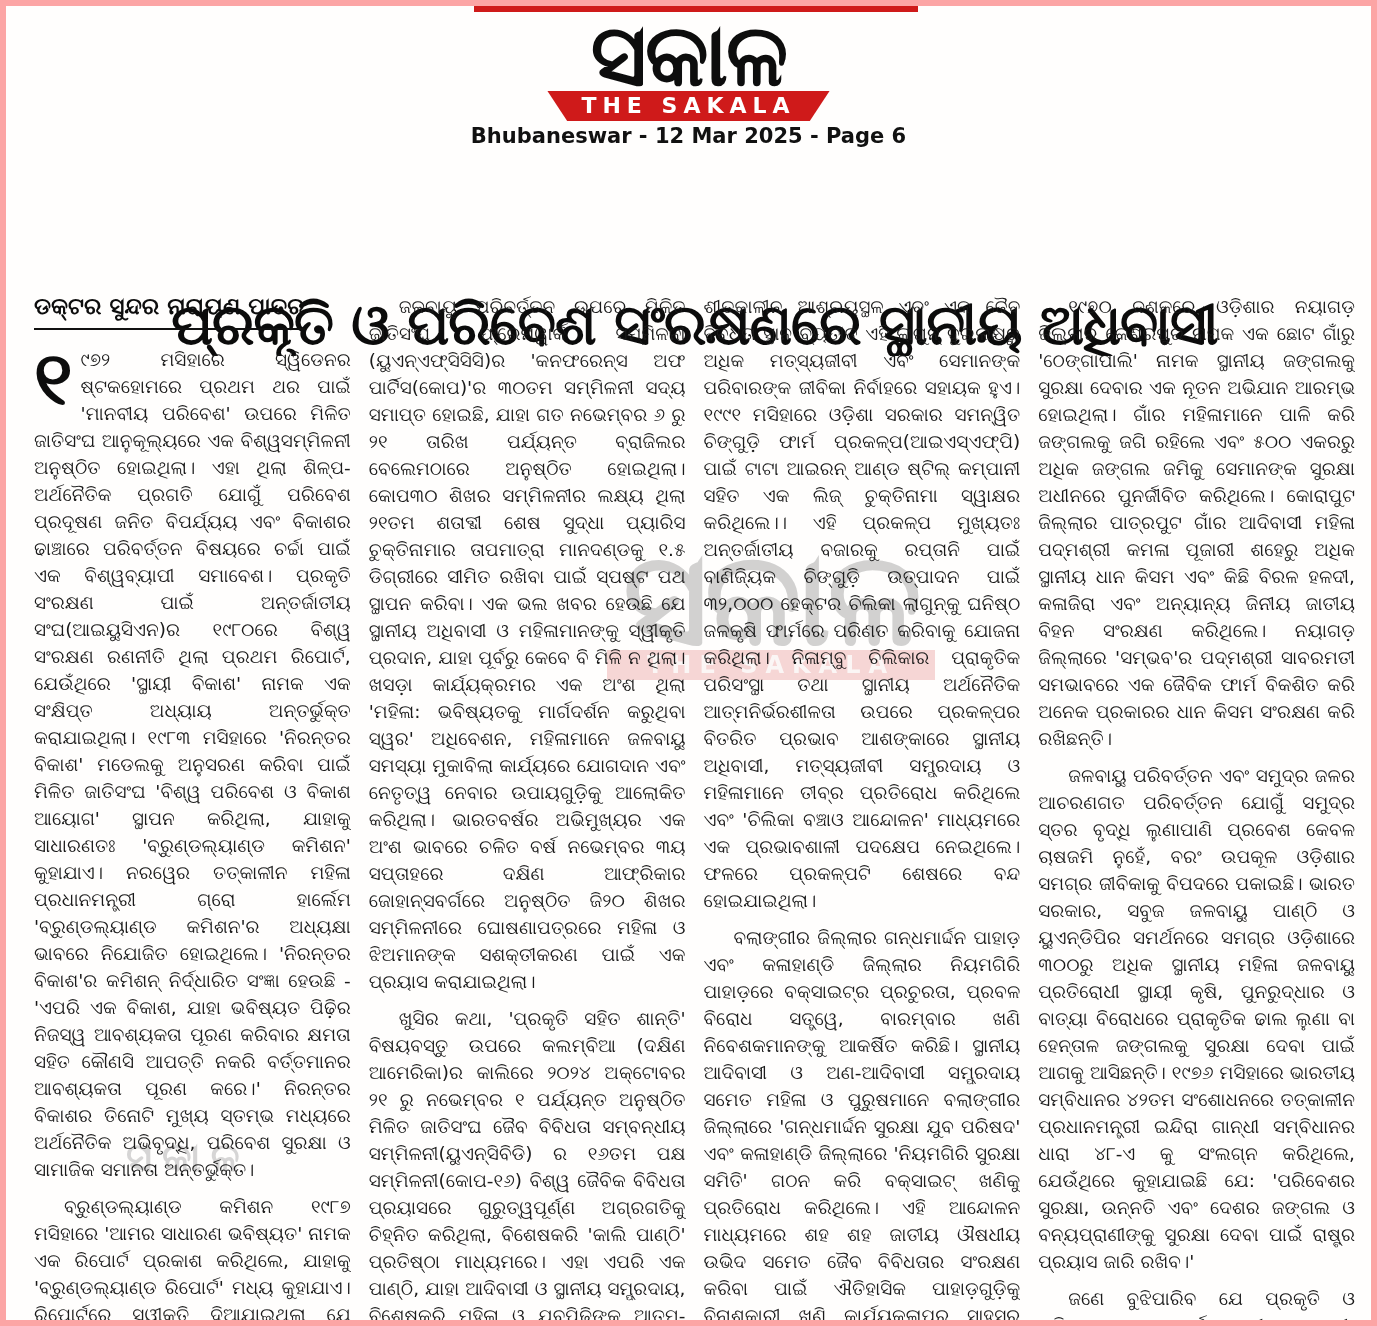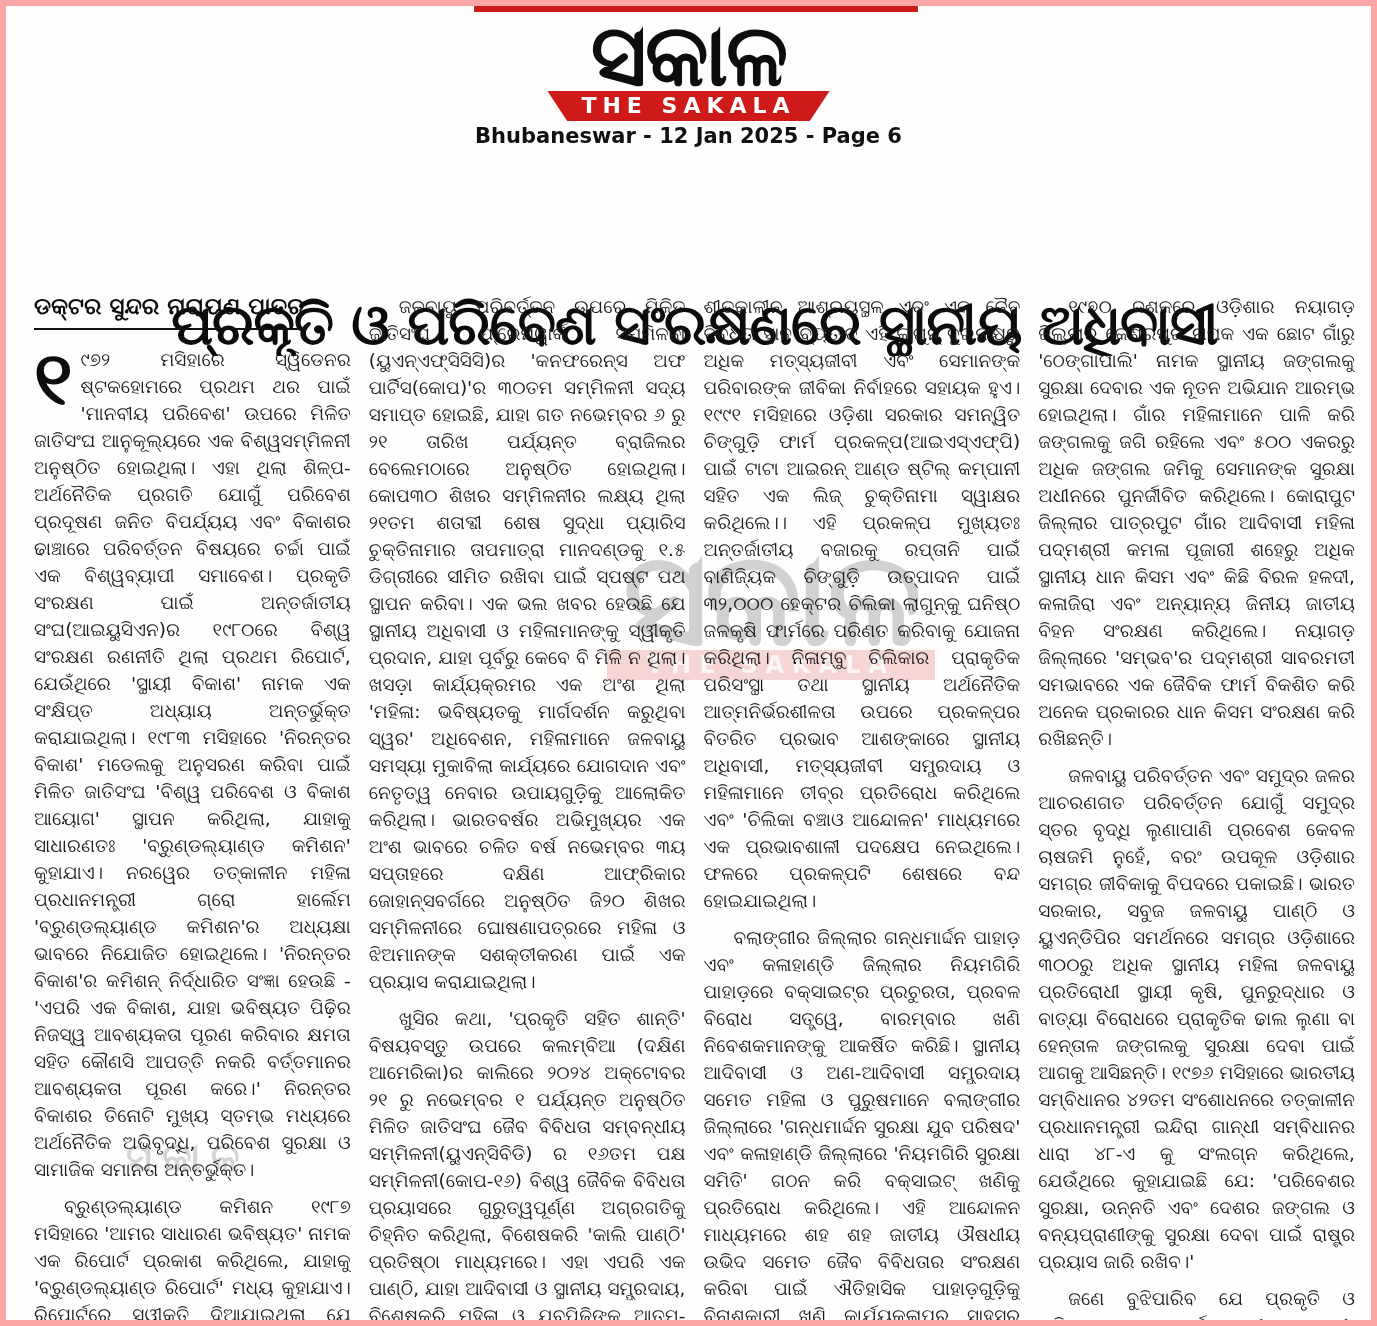--- a/index.html
+++ b/index.html
@@ -53,21 +53,21 @@
 
 <div class="page">
 
   <div class="top-red-bar"></div>
 
   <div class="masthead">
     <span class="logo-text">ସକାଳ</span>
     <span class="logo-ribbon">
       <span>THE SAKALA</span>
     </span>
-    <span class="dateline">Bhubaneswar - 12 Jan 2025 - Page 6</span>
+    <span class="dateline">Bhubaneswar - 12 Mar 2025 - Page 6</span>
   </div>
 
   <div class="headline">ପ୍ରକୃତି ଓ ପରିବେଶ ସଂରକ୍ଷଣରେ ସ୍ଥାନୀୟ ଅଧିବାସୀ</div>
 
   <div class="watermark-center">
     <span class="wm-logo">ସକାଳ</span>
     <span class="wm-ribbon">
       <span>THE SAKALA</span>
     </span>
   </div>

